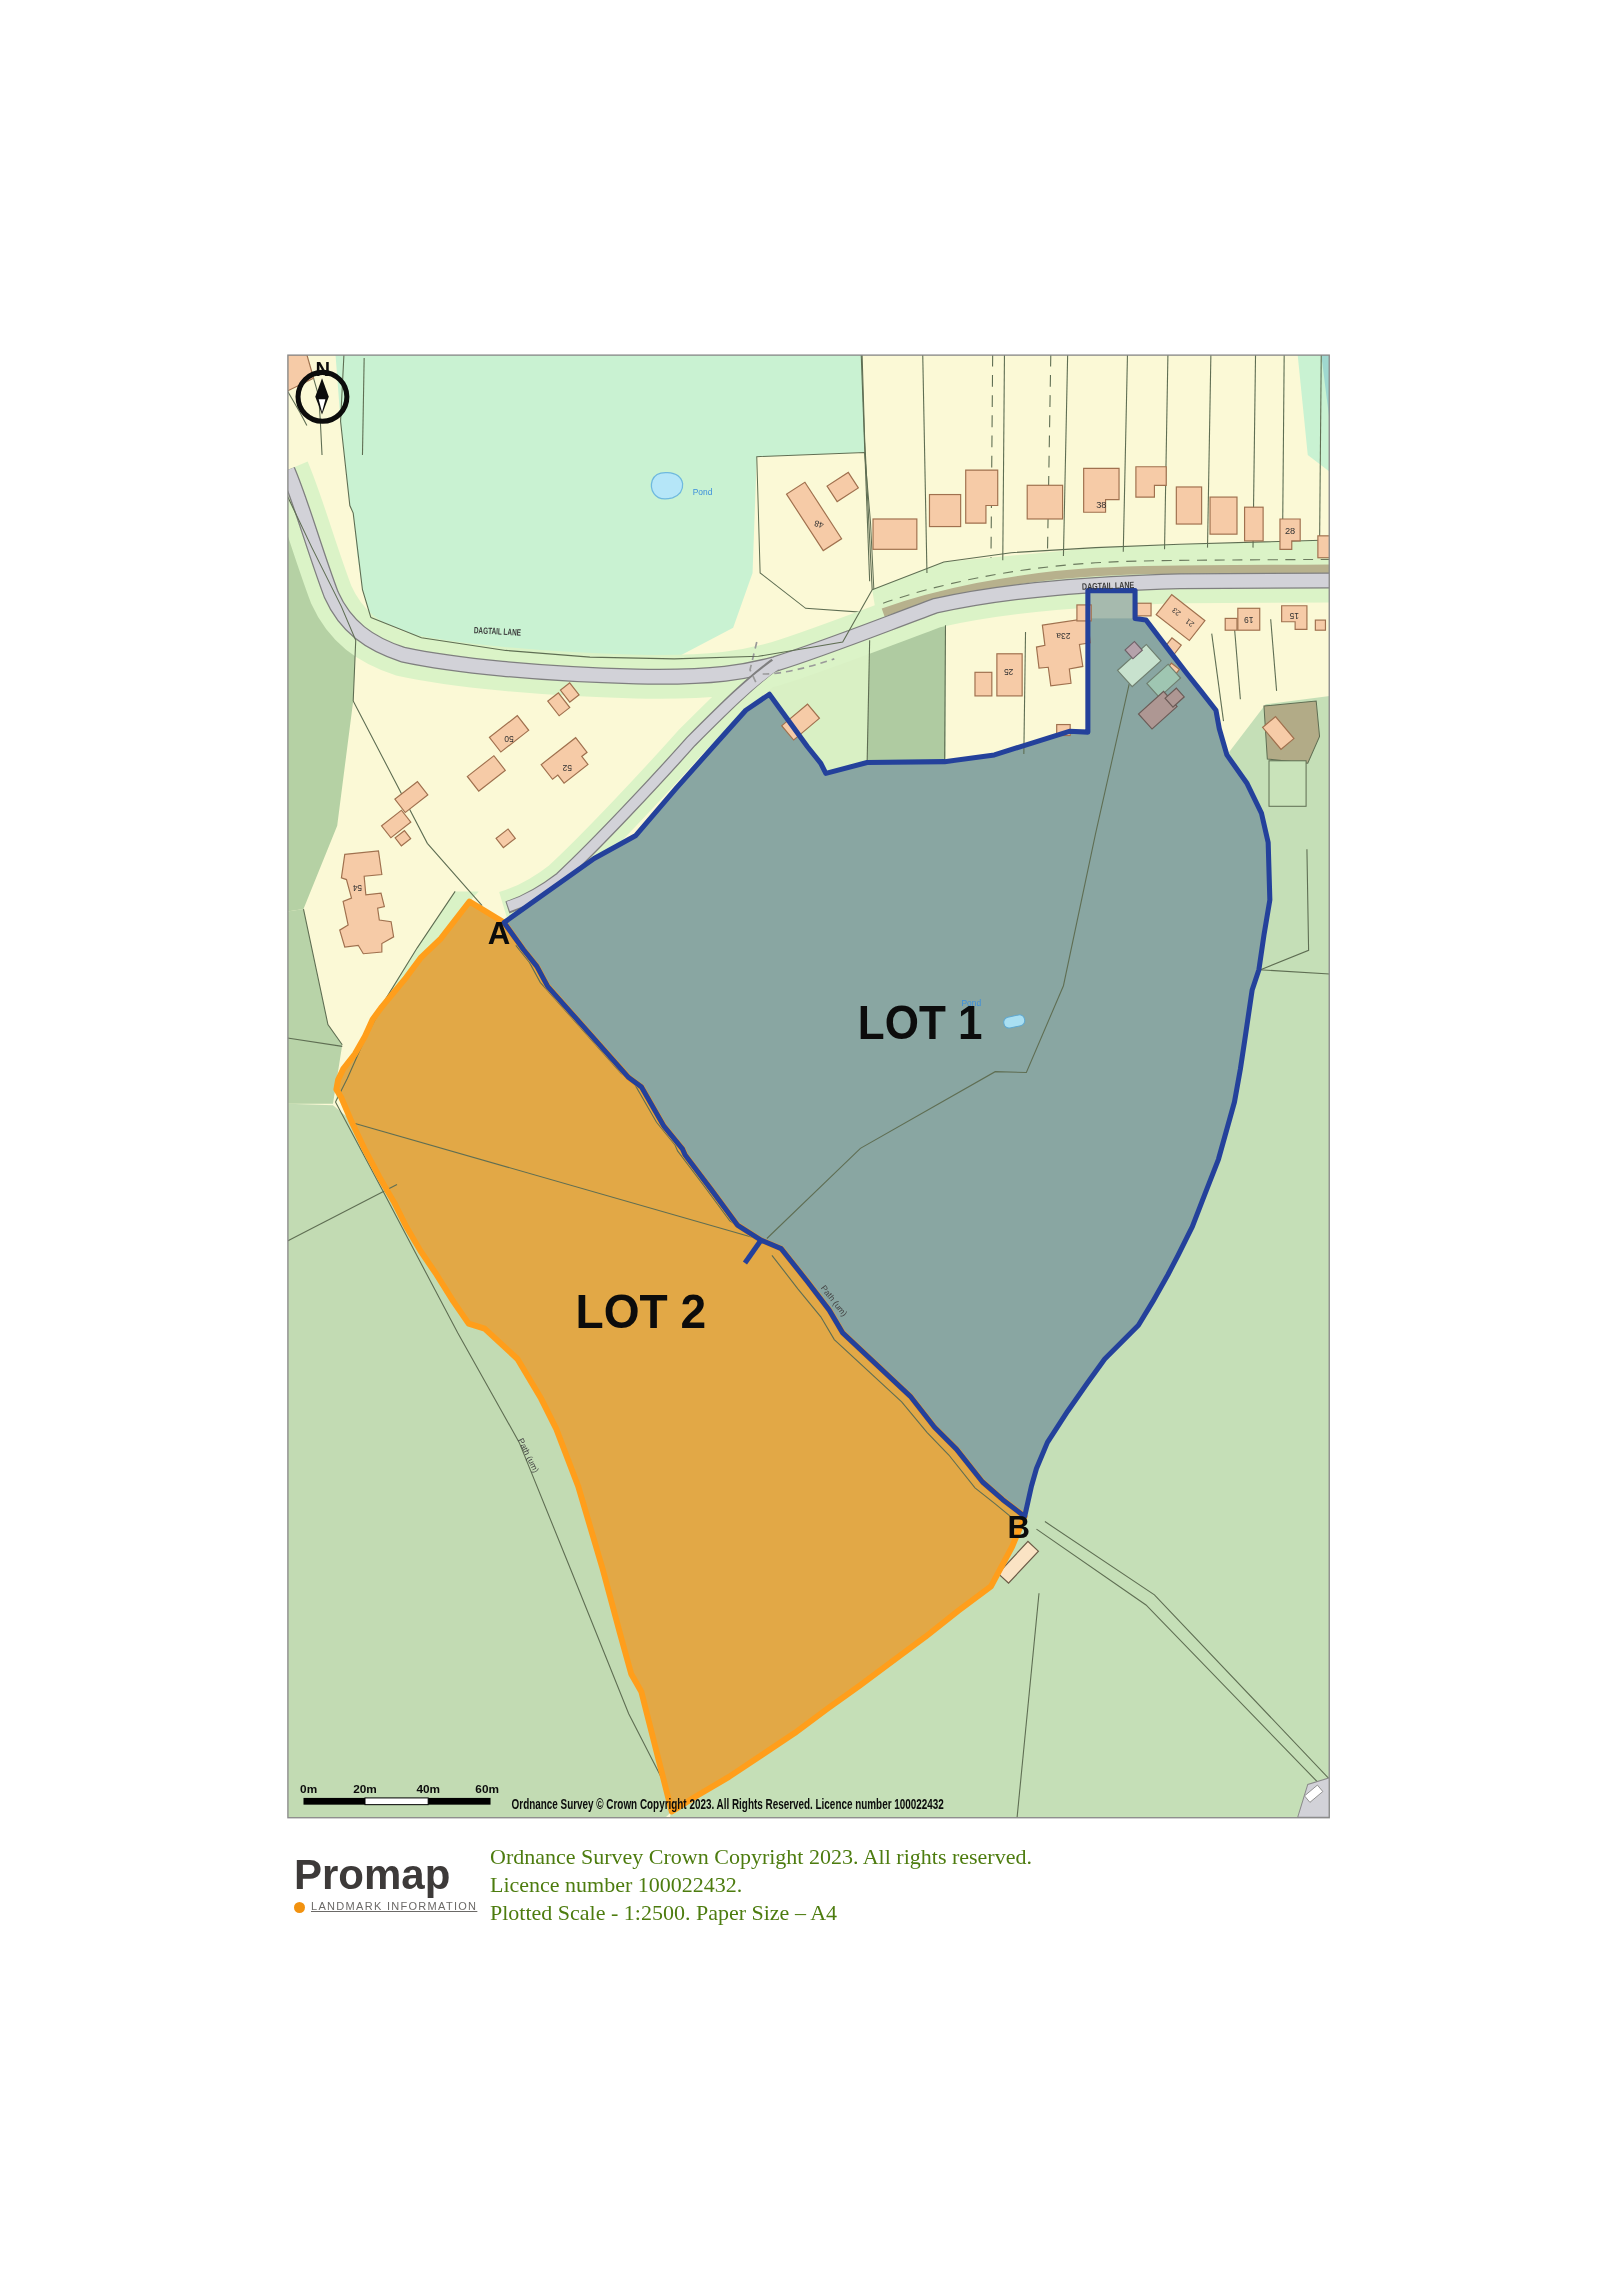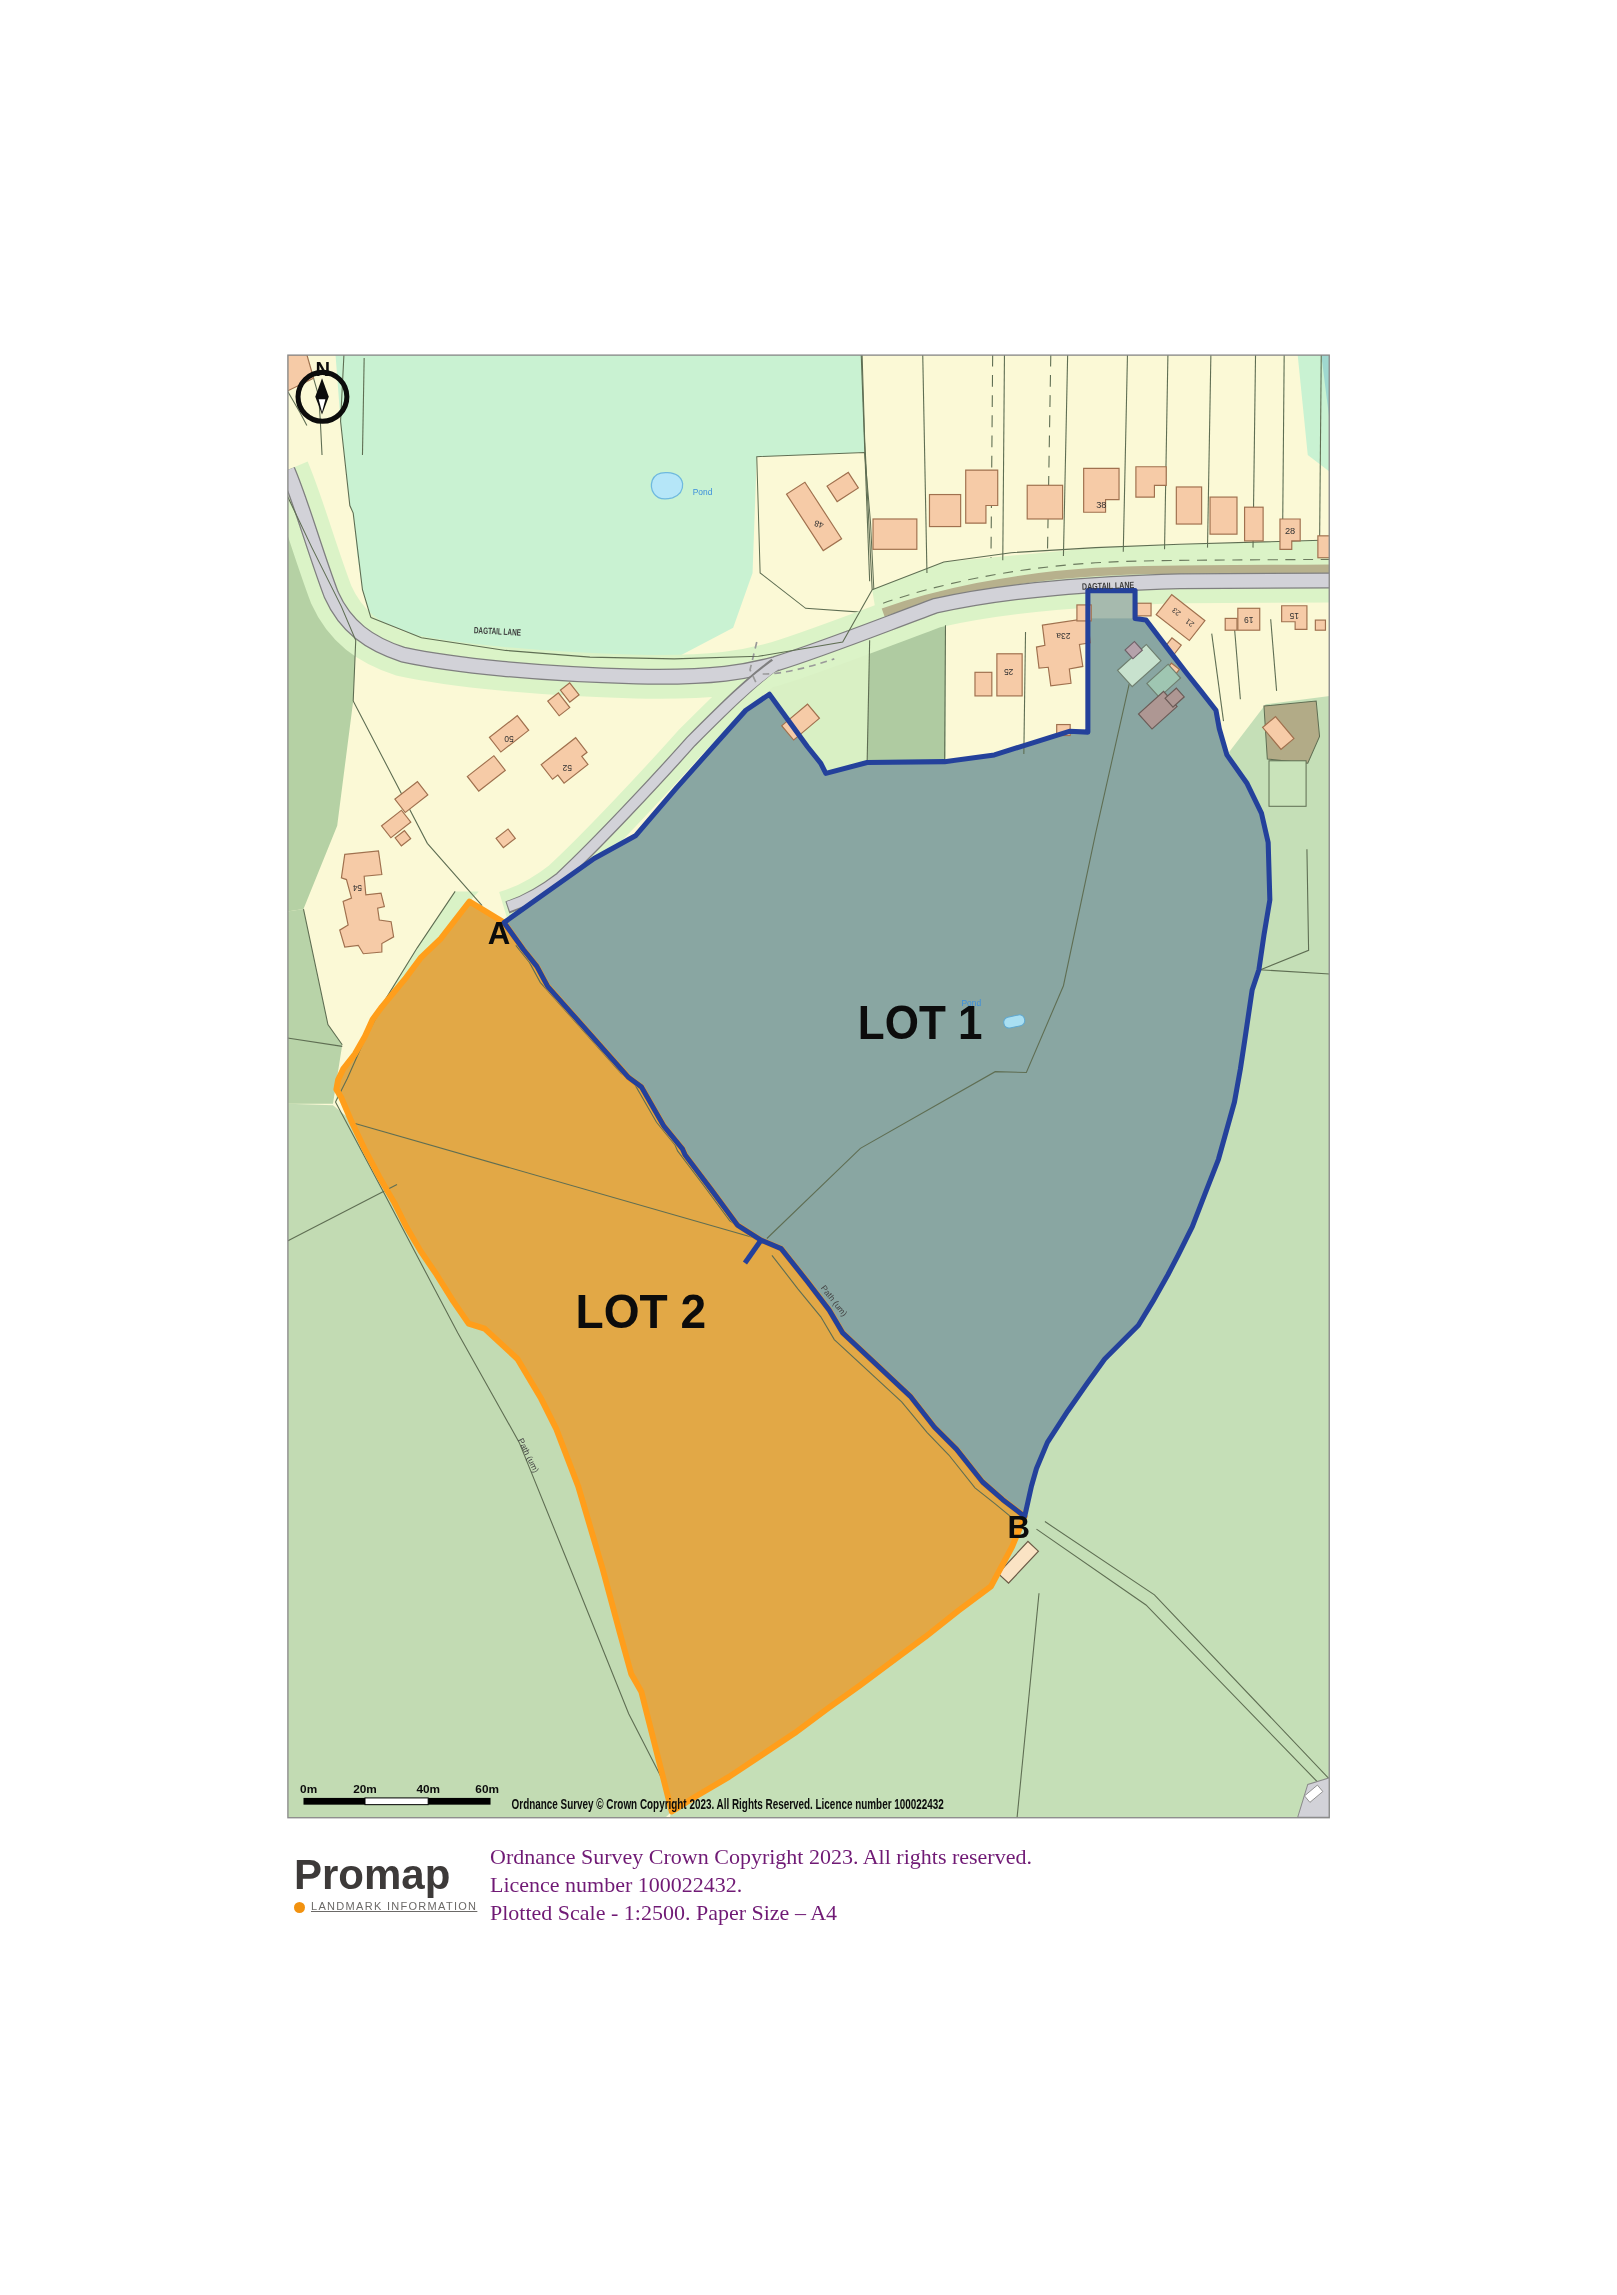--- a/index.html
+++ b/index.html
@@ -1,19 +1,19 @@
 <!DOCTYPE html>
 <html style="font-size:13.5px"><head>
 <meta charset="utf-8">
 <style>
   html,body{margin:0;padding:0;background:#ffffff;}
   #page{position:relative;width:1618px;height:2295px;background:#ffffff;overflow:hidden;
         font-family:"Liberation Sans", sans-serif;}
   #footer-text{position:absolute;left:490px;top:1843px;font-family:"Liberation Serif", serif;
-        font-size:22px;line-height:28px;color:#701a75;}
+        font-size:22px;line-height:28px;color:#4d7c0f;}
   #promap{position:absolute;left:294px;top:1843px;font-size:42px;font-weight:bold;color:#3d3a39;
         letter-spacing:0px;margin-top:8px;}
   #landmark{position:absolute;left:311px;top:1900px;font-size:11px;color:#6b6967;letter-spacing:1.3px;font-weight:400;text-decoration:underline;}
   #lmdot{position:absolute;left:294px;top:1902px;width:11px;height:11px;border-radius:50%;background:#f2920f;}
 </style>
 </head>
 <body>
 <div id="page">
 
 <svg id="map" width="1618" height="2295" viewBox="0 0 1920 2724" xmlns="http://www.w3.org/2000/svg">

